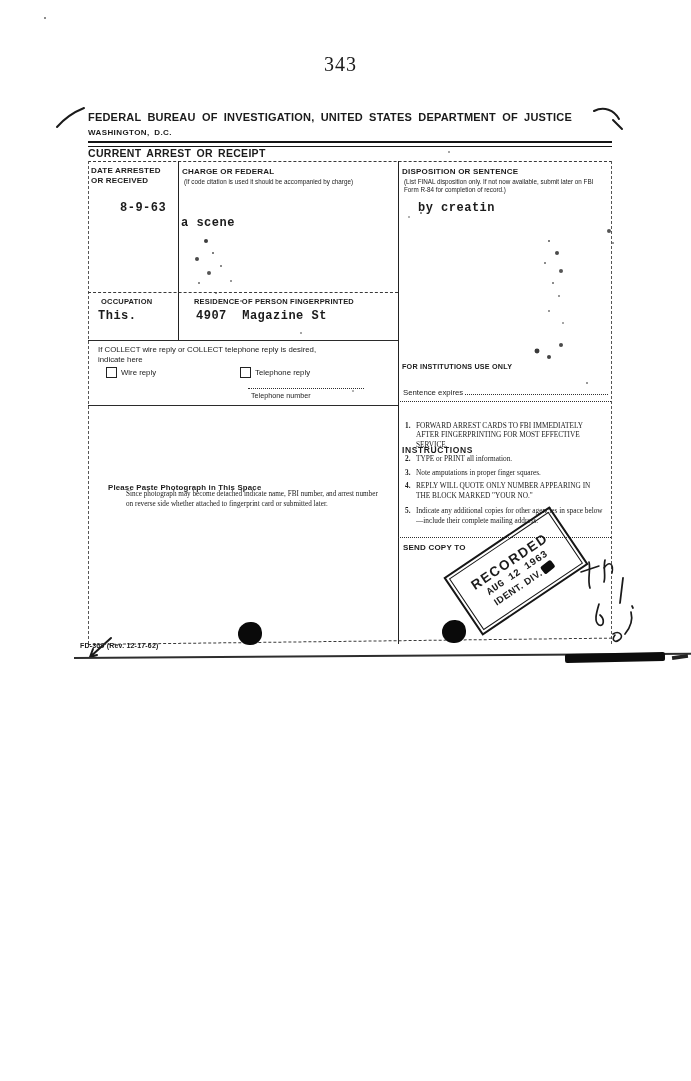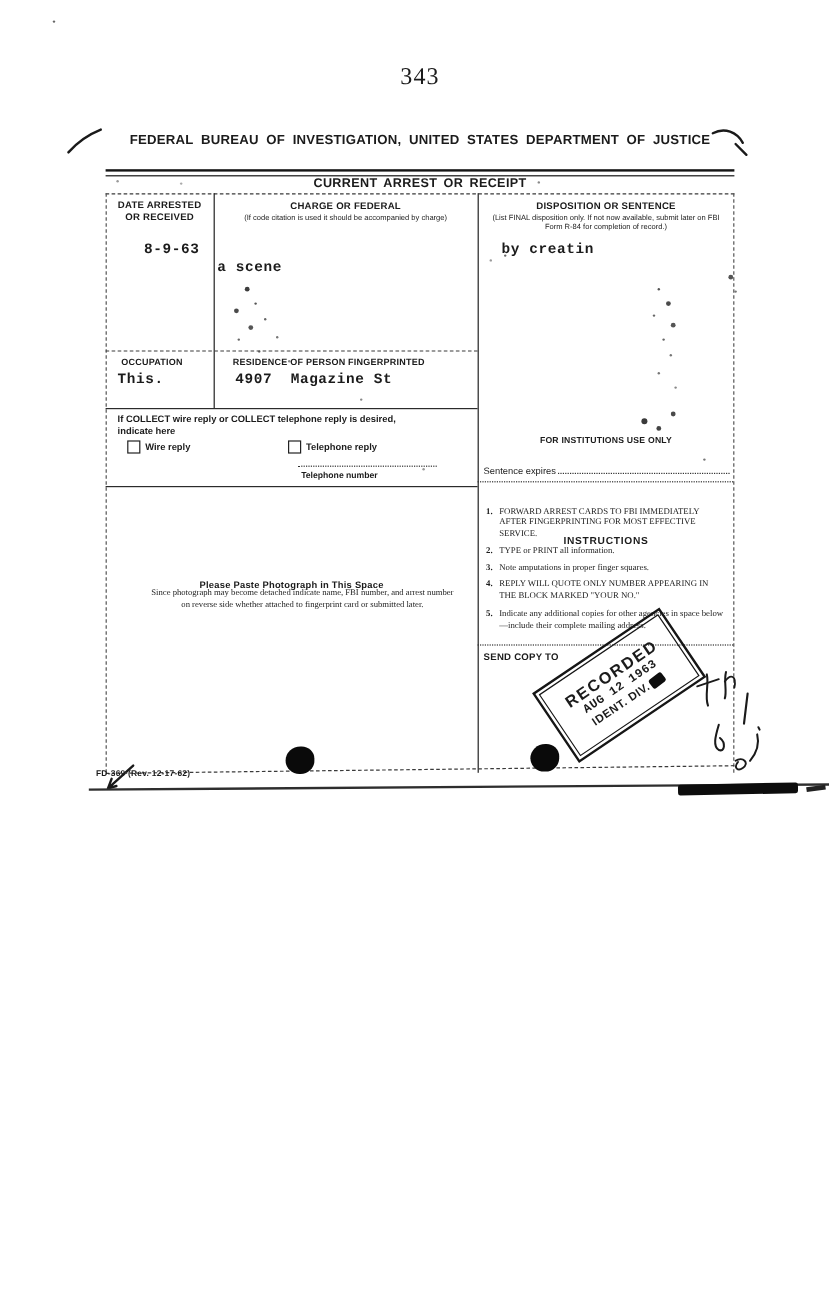--- a/index.html
+++ b/index.html
@@ -1,38 +1,38 @@
 <!DOCTYPE html>
 <html><head>
 <meta charset="utf-8">
 <style>
   html,body{margin:0;padding:0;background:#e8e8e6;}
   #page{position:relative;width:691px;height:1081px;margin:0 auto;background:#ffffff;
         font-family:"Liberation Sans",sans-serif;color:#1b1b1b;overflow:hidden;}
   .abs{position:absolute;}
-  .ctr{text-align:center;}
+  .ctr{text-align:left;}
   .serif{font-family:"Liberation Serif",serif;}
   .mono{font-family:"Liberation Mono","DejaVu Sans Mono",monospace;font-weight:bold;white-space:pre;}
   
   .hl{position:absolute;height:0;border-top:1px solid #2b2b2b;}
   .hl-dash{border-top-style:dashed;border-top-color:#3a3a3a;}
   .hl-dot{border-top-style:dotted;border-top-color:#2f2f2f;}
   .vl{position:absolute;width:0;border-left:1.5px solid #222;}
   .vl-edge{border-left:1px dashed #555;}
   .dbl{position:absolute;height:3px;border-top:2px solid #151515;border-bottom:1px solid #151515;}
   
   .pagenum{font-family:"Liberation Serif",serif;font-size:20px;letter-spacing:1px;}
   .hdr-title{font-size:11px;font-weight:bold;word-spacing:3px;letter-spacing:.2px;}
   .hdr-sub{font-size:8px;font-weight:bold;word-spacing:2px;letter-spacing:.4px;}
   .sect{font-size:10.5px;font-weight:bold;word-spacing:2px;letter-spacing:.3px;}
   .colhdr{font-size:8px;font-weight:bold;letter-spacing:.2px;}
   .colnote{font-size:6.3px;color:#222;line-height:1.25;}
   .typed{font-size:12px;letter-spacing:.5px;}
   .lbl{font-size:7.5px;font-weight:bold;letter-spacing:.2px;}
-  .collect-t{font-size:7.8px;font-weight:700;}
+  .collect-t{font-size:7.8px;font-weight:400;}
   .cb{position:absolute;width:9px;height:9px;border:1.5px solid #222;background:transparent;}
   .inst-title{font-size:8.5px;font-weight:bold;letter-spacing:.6px;}
   .inst-item{display:flex;font-family:"Liberation Serif",serif;font-size:7.3px;line-height:1.3;}
   .inst-item .n{width:11px;flex:none;font-weight:bold;}
   .leader-row{display:flex;align-items:flex-end;font-size:7.8px;}
   .leader{flex:1;border-bottom:1.5px dotted #333;margin:0 1px 2px 2px;height:1px;}
   .hole{position:absolute;width:24px;height:23px;background:#0a0a0a;border-radius:54% 46% 50% 50%;}
   
   .stamp{position:absolute;left:452px;top:536px;width:120px;height:62px;
          transform:rotate(-34deg);border:2.5px solid #161616;padding:2px;z-index:6;}
@@ -61,20 +61,21 @@
 </head>
 <body>
 
 <div id="page">
 
   <div class="noise"></div>
 
   <div class="abs ctr pagenum" style="left:324px;top:53px;width:52px;">343</div>
 
   <div class="abs ctr hdr-title" style="left:88px;top:111px;width:524px;">FEDERAL BUREAU OF INVESTIGATION, UNITED STATES DEPARTMENT OF JUSTICE</div>
+  <div class="abs ctr hdr-sub" style="left:88px;top:128px;width:524px;">WASHINGTON, D.C.</div>
   <div class="dbl" style="left:88px;top:141px;width:524px;"></div>
   <div class="abs ctr sect" style="left:88px;top:147px;width:524px;">CURRENT ARREST OR RECEIPT</div>
   <div class="hl hl-dash" style="left:88px;top:161px;width:524px;"></div>
 
   <div class="vl vl-edge" style="left:88px;top:161px;height:483px;"></div>
   <div class="vl vl-edge" style="left:611px;top:161px;height:483px;"></div>
   <div class="vl" style="left:178px;top:161px;height:179px;"></div>
   <div class="vl" style="left:398px;top:161px;height:483px;"></div>
 
   <div class="abs ctr colhdr" style="left:91px;top:166px;width:84px;line-height:1.2;">DATE ARRESTED OR RECEIVED</div>

